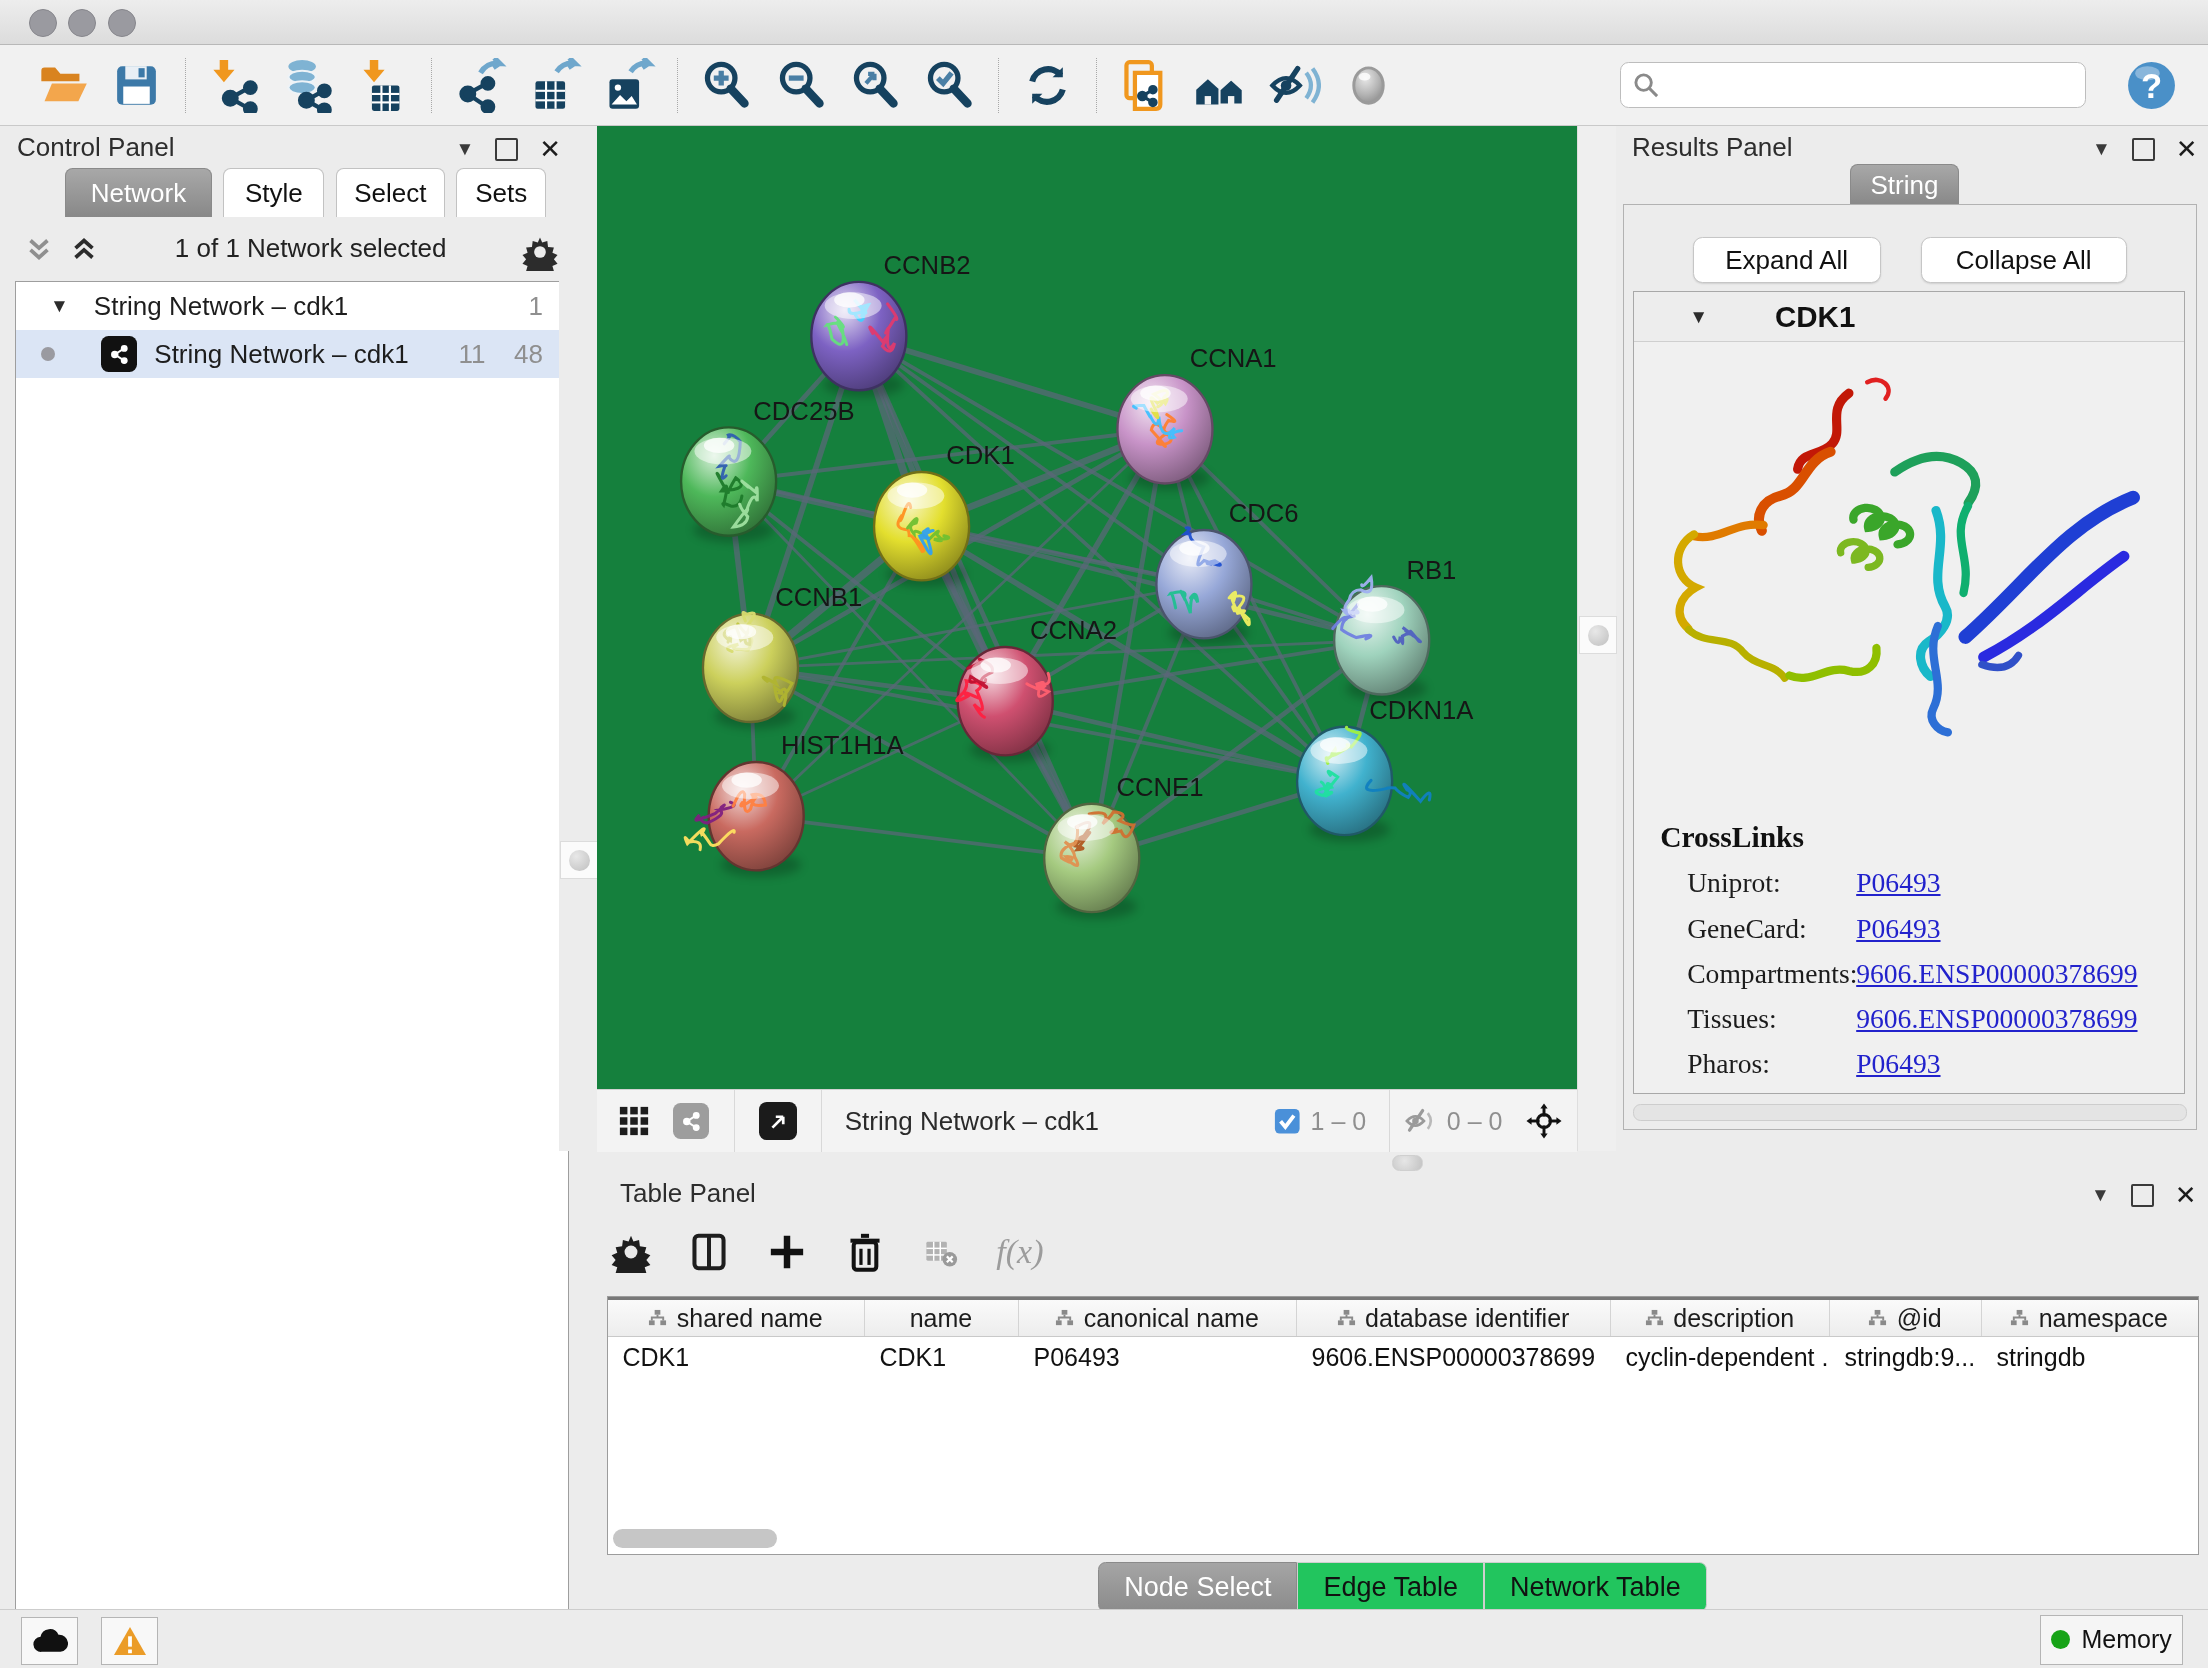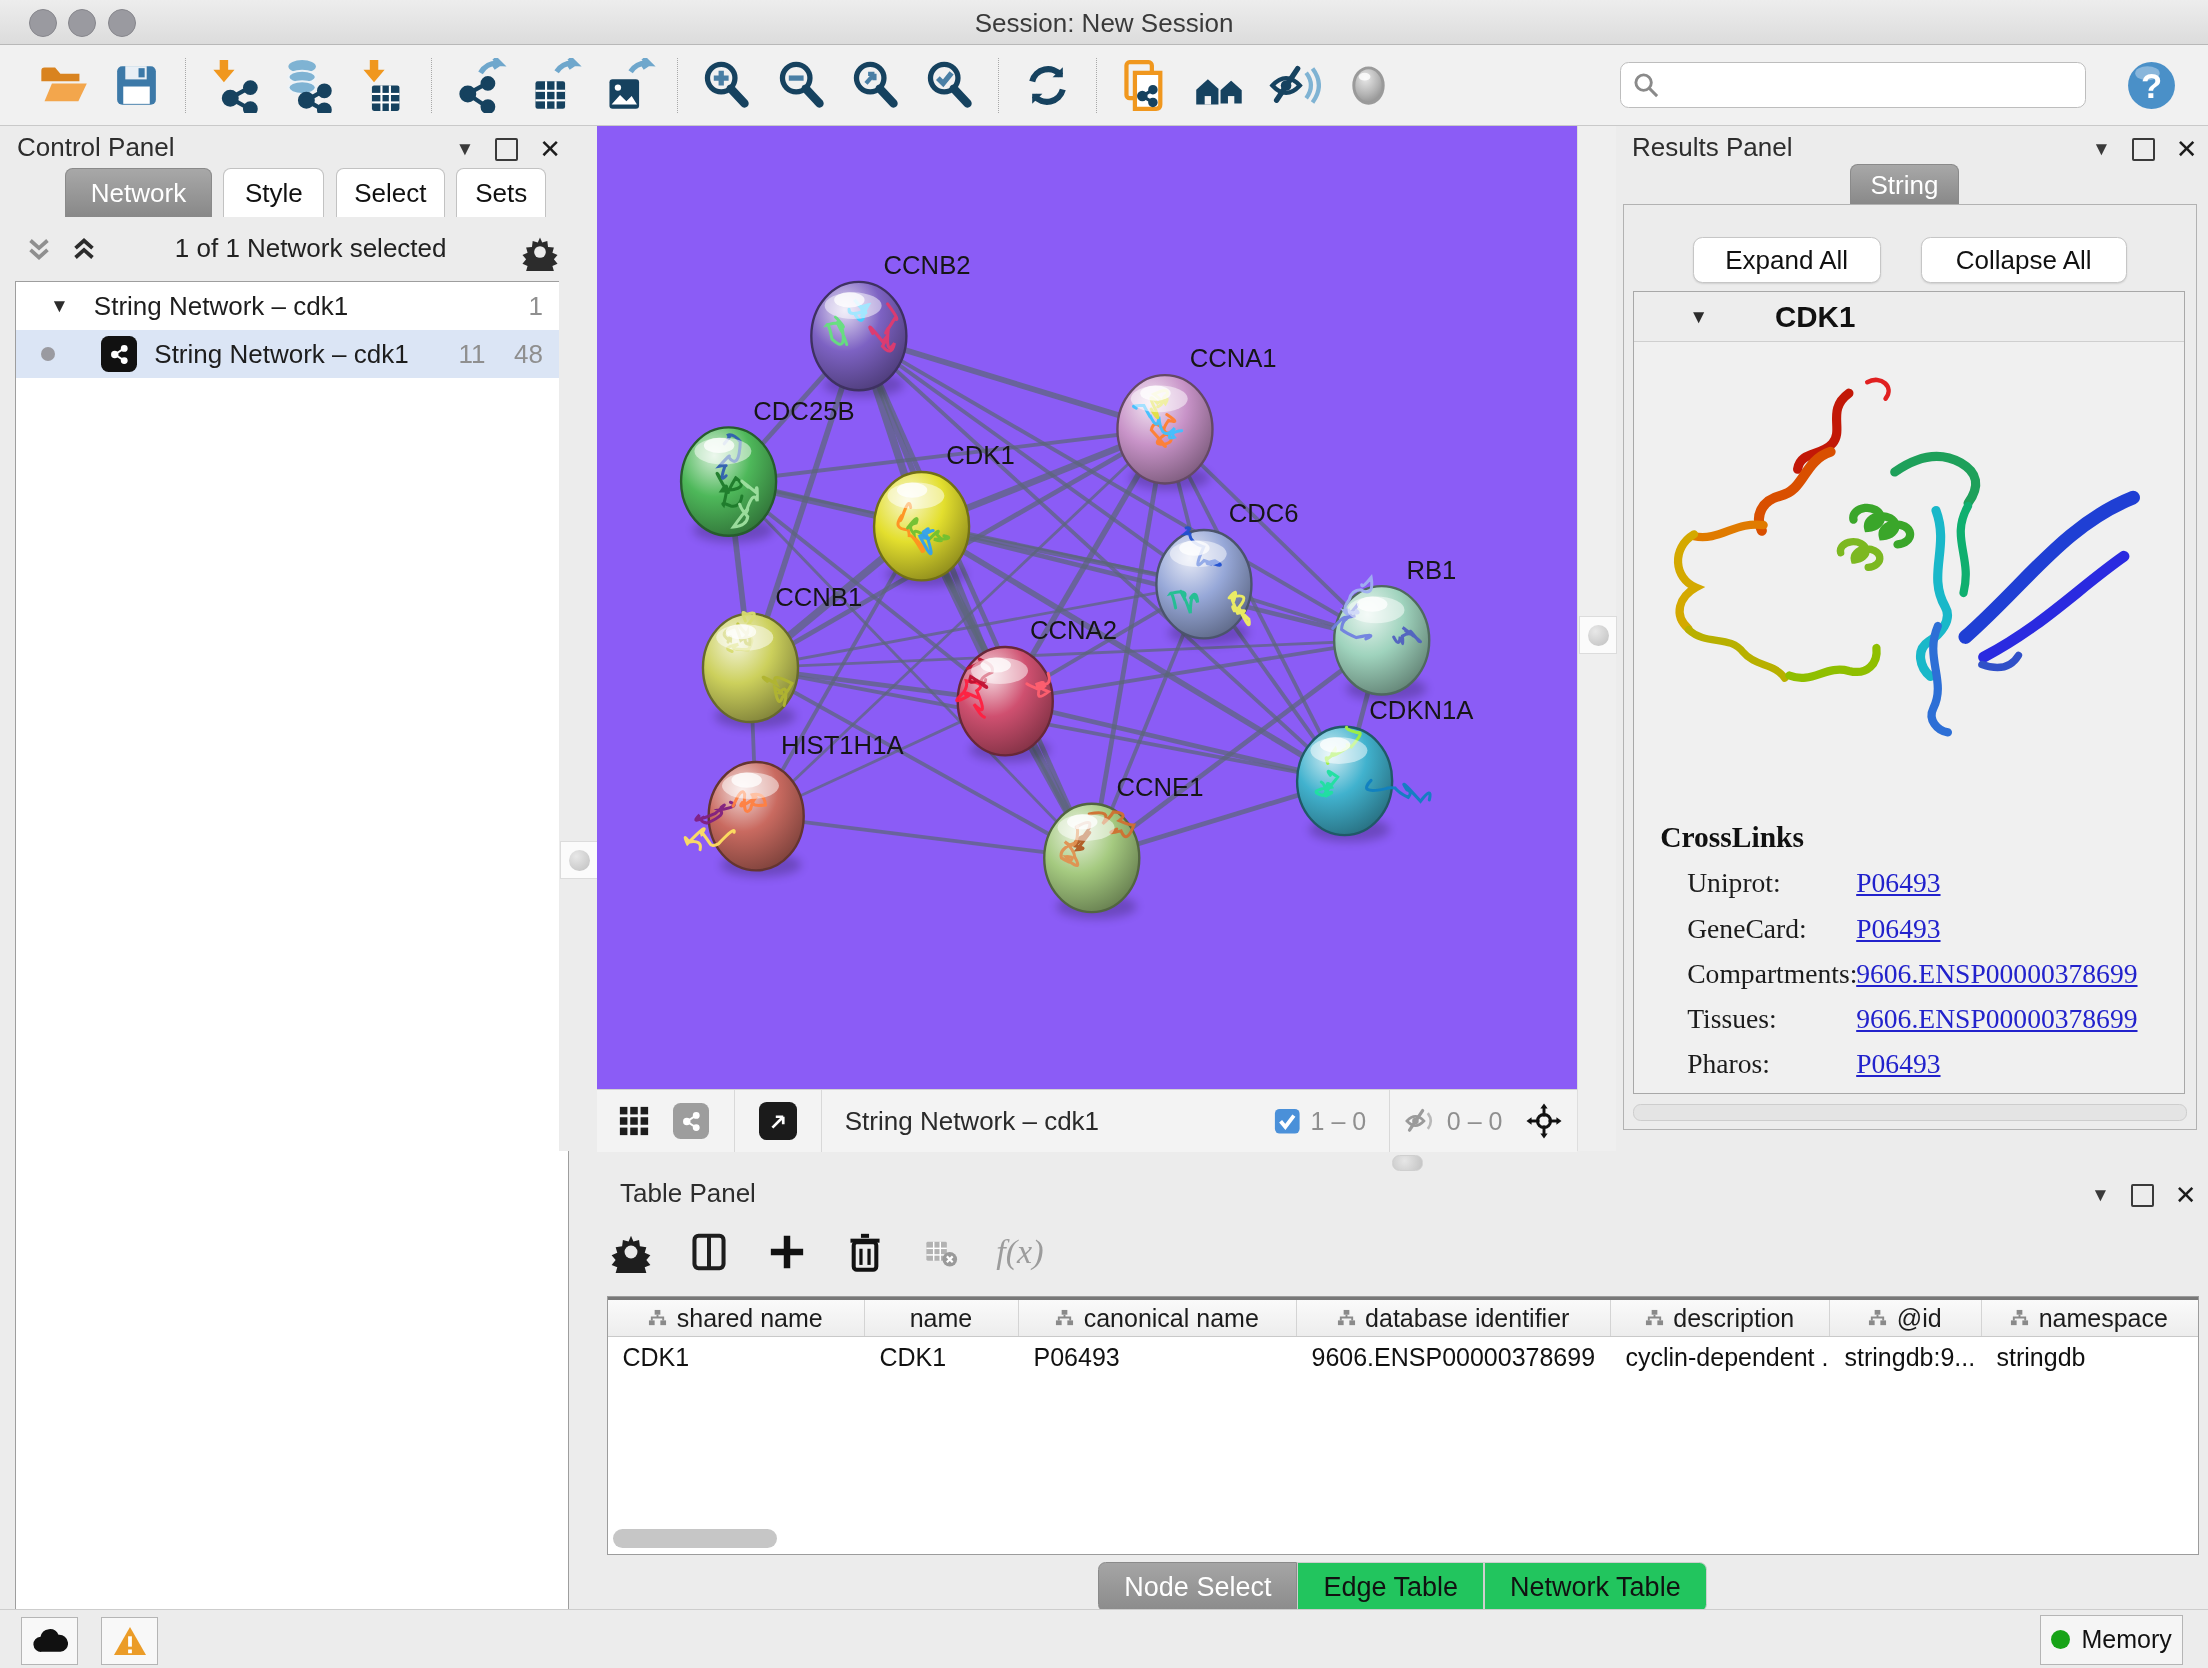--- a/index.html
+++ b/index.html
@@ -35,21 +35,21 @@
   .control{position:absolute;left:0;top:126px;width:582px;height:1477px;}
   .cp-tabs{position:absolute;left:65px;top:42px;display:flex;gap:11.4px;}
   .cp-selrow{position:absolute;left:23px;right:23px;top:107px;height:44px;display:flex;align-items:flex-start;}
   .cp-selrow .seltext{flex:1;text-align:center;font-size:26px;color:#222;}
   .treebox{position:absolute;left:15px;top:155px;width:552px;height:1411px;background:#fff;border:1.9px solid #9e9e9e;}
   .trow{height:48px;display:flex;align-items:center;font-size:26px;color:#1d1d1d;}
   .trow .num{color:#8f8f8f;}
   .trow.sel{background:#dbe5f5;}
   .shareicon{width:36px;height:36px;border-radius:7.6px;background:#111;display:flex;align-items:center;justify-content:center;}
   
-  .netcanvas{position:absolute;left:597px;top:126px;width:980px;height:963px;background:#8b5cf6;}
+  .netcanvas{position:absolute;left:597px;top:126px;width:980px;height:963px;background:#15803d;}
   .netstrip{position:absolute;left:597px;top:1089px;width:980px;height:62px;background:#f3f3f3;
     border-top:1.9px solid #d2d2d2;display:flex;align-items:center;}
   .ns-sep{height:100%;border-left:1.9px solid #d8d8d8;margin:0 13.3px;}
   .ns-title{font-size:26px;color:#2a2a2a;margin-left:9.5px;flex:1;}
   .ns-count{font-size:25px;color:#8f8f8f;margin:0 9.5px;}
   .splitv{position:absolute;top:126px;width:38px;height:1025px;background:#efefef;}
   .grip{position:absolute;width:36px;height:36px;background:#fbfbfb;border:1px solid #dcdcdc;
     display:flex;align-items:center;justify-content:center;}
   .gripdot{width:21px;height:21px;border-radius:50%;background:radial-gradient(circle at 35% 30%,#e8e8e8,#bfbfbf);}
   .splith{position:absolute;left:597px;top:1151px;width:1611px;height:23px;background:#ececec;}
@@ -101,21 +101,20 @@
 </style>
 </head>
 <body>
 
 <div id="app">
 
   <div class="titlebar">
     <div class="tlight" style="left:28.5px"></div>
     <div class="tlight" style="left:68px"></div>
     <div class="tlight" style="left:108px"></div>
-    <div class="wintitle">Session: New Session</div>
   </div>
 
   <div class="toolbar">
     <div class="tbtn">
       <svg width="55" height="55" viewBox="0 0 52 52">
         <path d="M6 41 V12 q0-3 3-3 h10 l5 6 h18 v7 H6" fill="#d9831f"></path>
         <path d="M9 41 l7-17 h33 l-8 17 z" fill="#f3a64c"></path>
       </svg>
     </div>
     <div class="tbtn">

